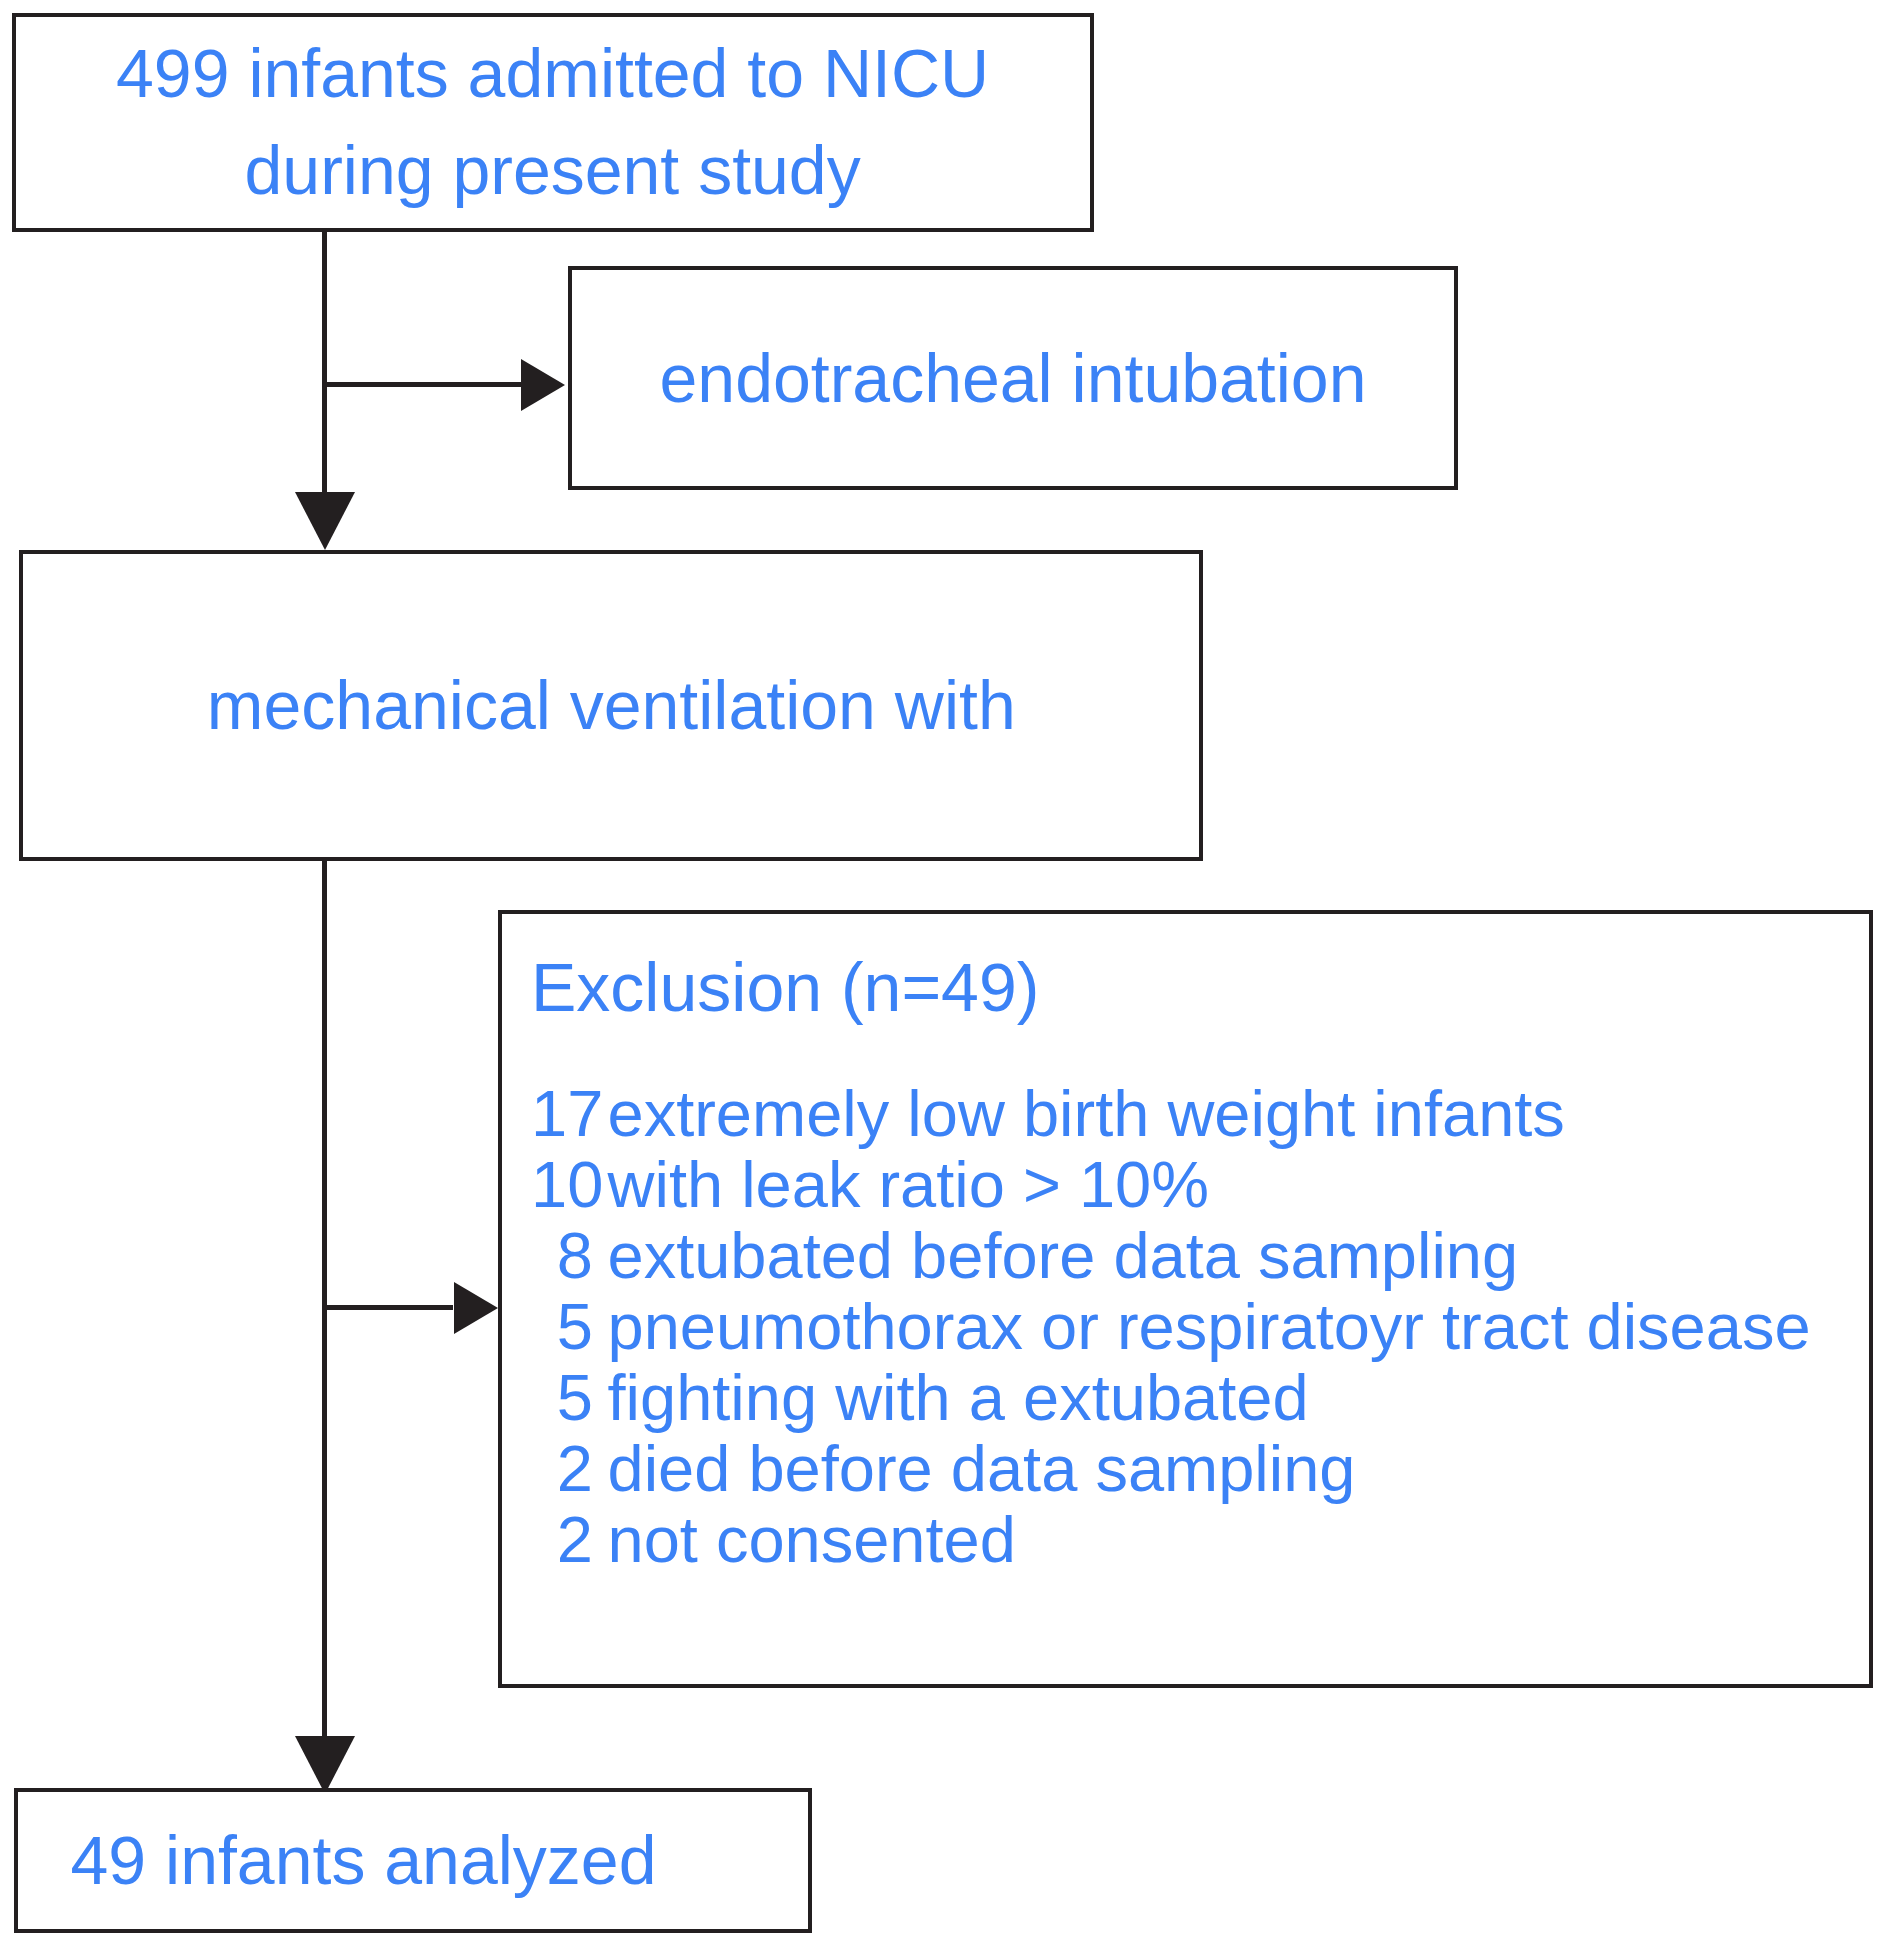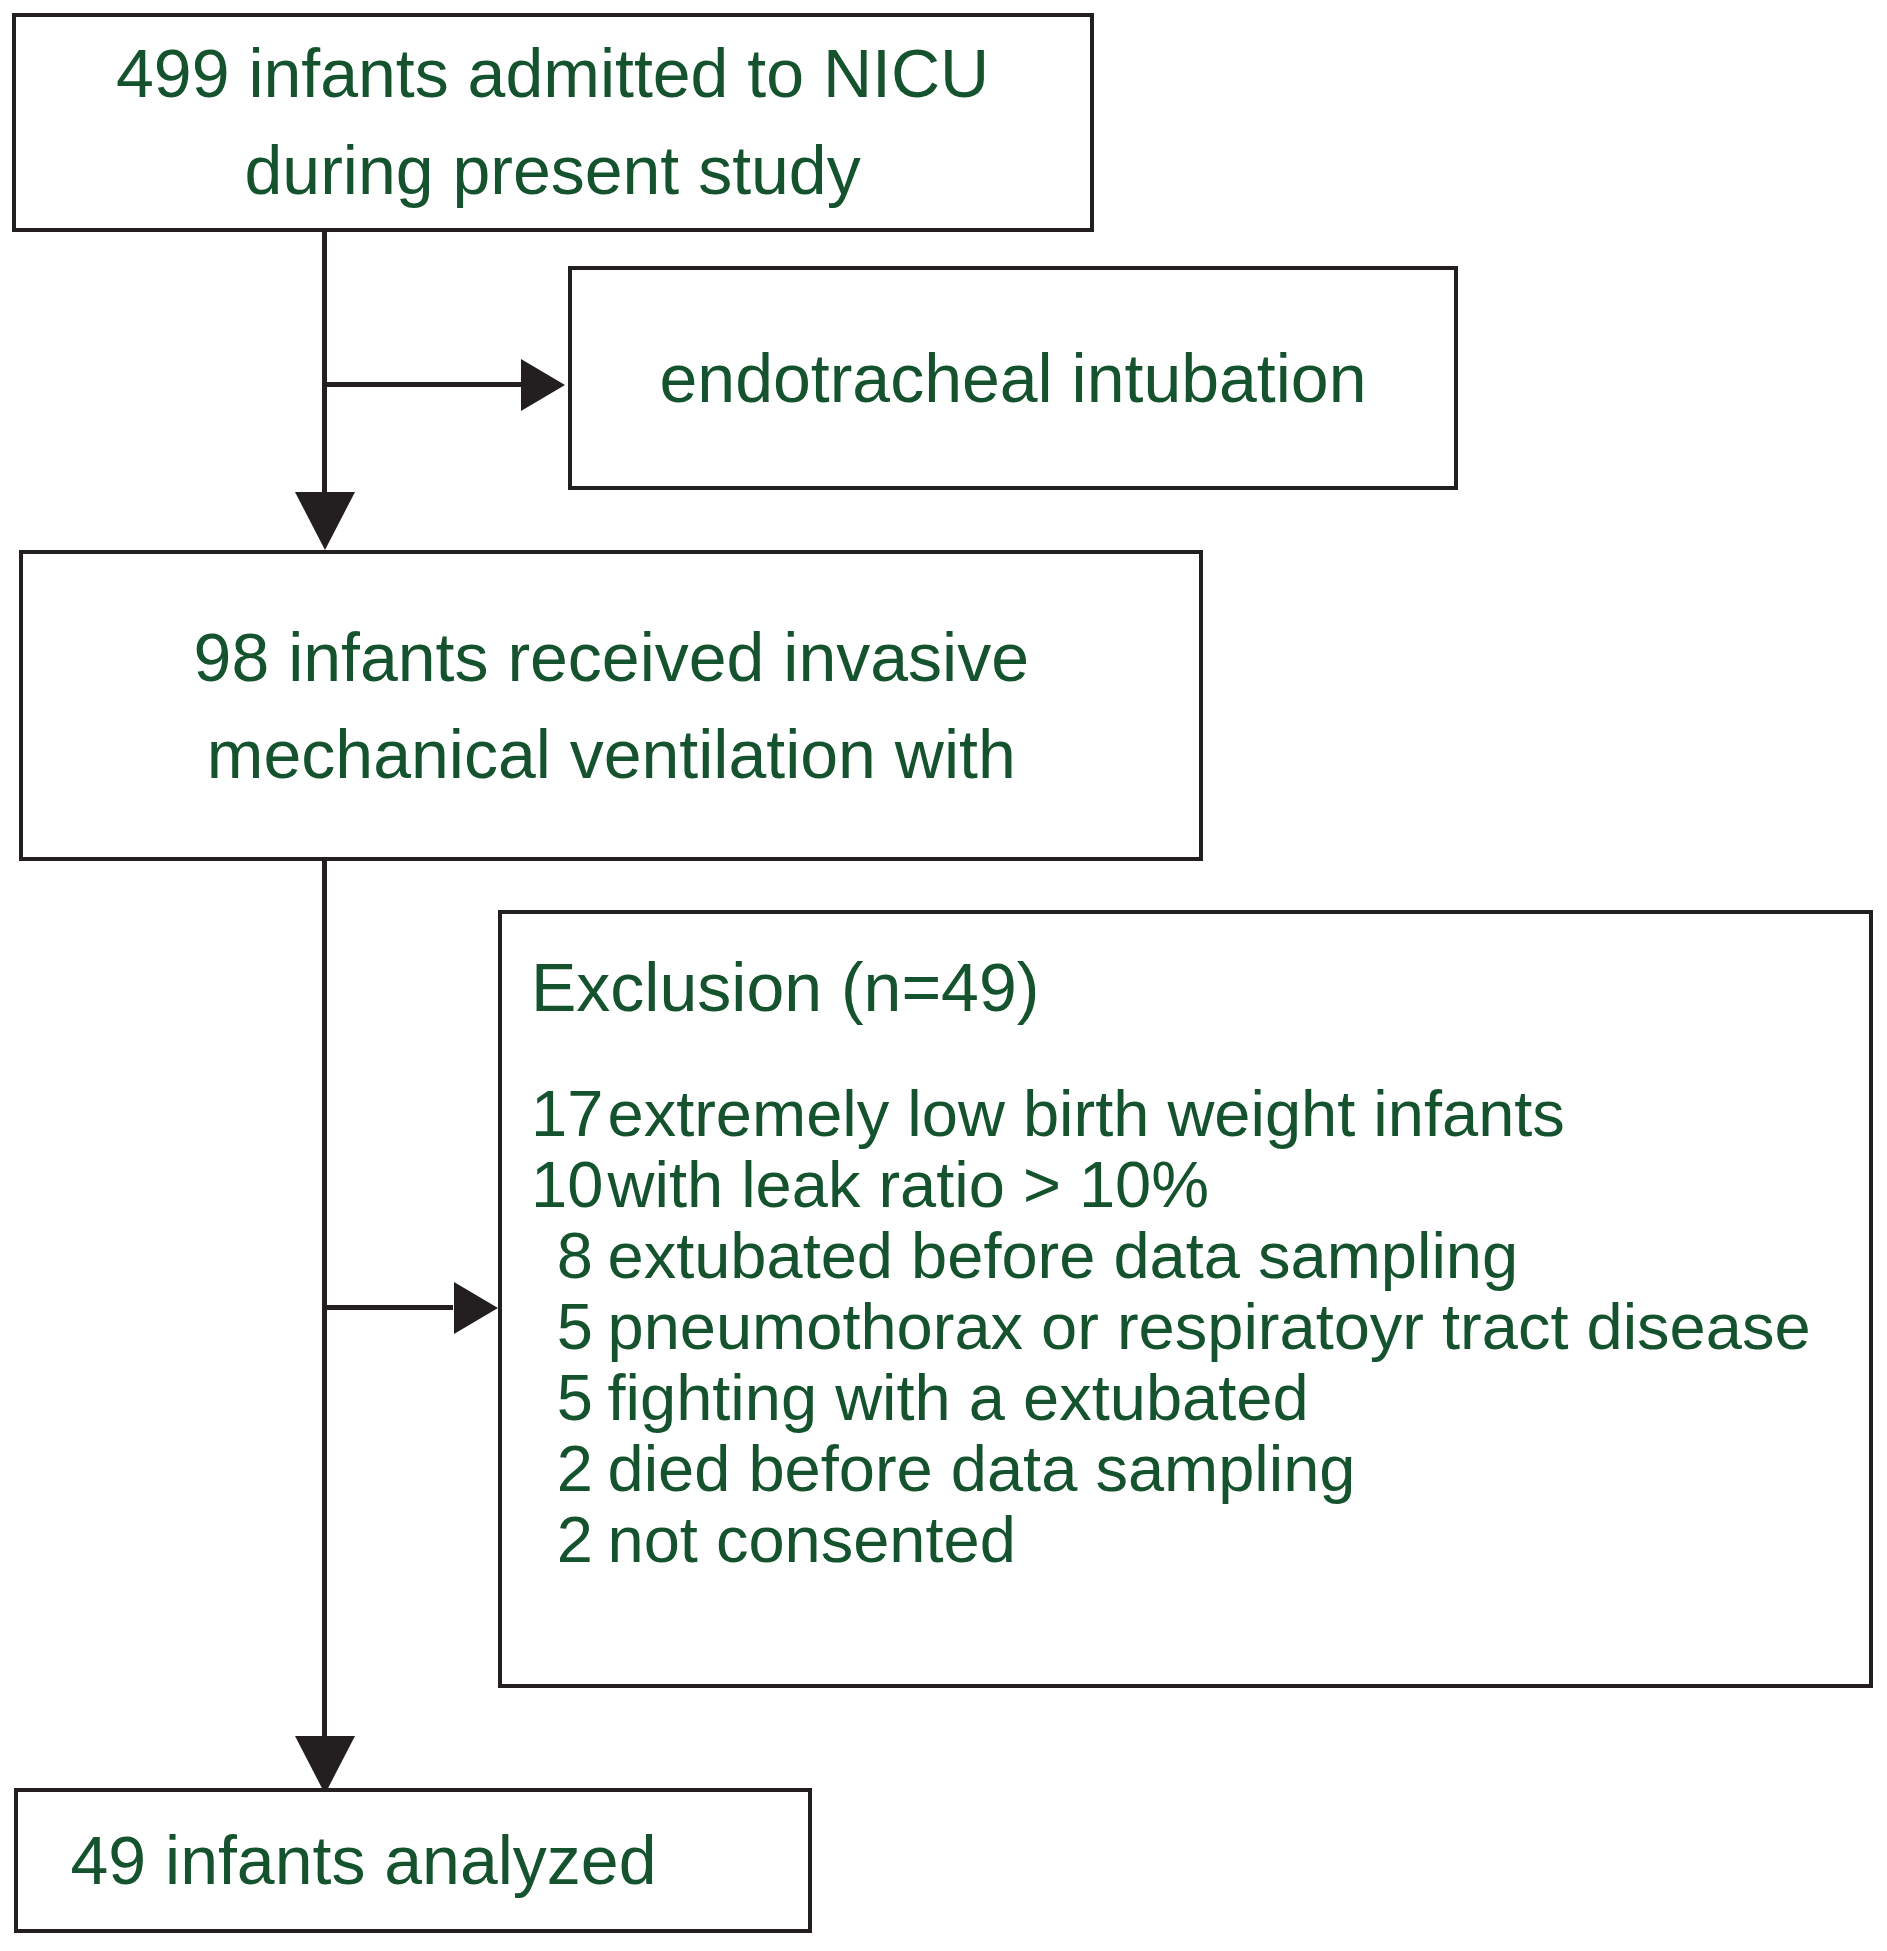--- a/index.html
+++ b/index.html
@@ -7,21 +7,21 @@
     margin: 0;
     padding: 0;
     background: #ffffff;
   }
   .canvas {
     position: relative;
     width: 1888px;
     height: 1951px;
     background: #ffffff;
     font-family: "Liberation Sans", "DejaVu Sans", sans-serif;
-    color: #14532d;
+    color: #3b82f6;
     overflow: hidden;
   }
   .box {
     position: absolute;
     background: #ffffff;
     border: 4.8px solid #231f20;
     box-sizing: border-box;
     display: flex;
     flex-direction: column;
     justify-content: center;
@@ -111,21 +111,20 @@
   <div class="line" id="vline-1"></div>
   <div class="line" id="hline-1"></div>
   <div class="arrow-right" id="arrow-right-1"></div>
   <div class="arrow-down" id="arrow-down-1"></div>
 
   <div class="box" id="box-no-intubation">
     <div>endotracheal intubation</div>
   </div>
 
   <div class="box" id="box-ventilated">
-    <div>98 infants received invasive</div>
     <div>mechanical ventilation with</div>
   </div>
 
   <div class="line" id="vline-2"></div>
   <div class="line" id="hline-2"></div>
   <div class="arrow-right" id="arrow-right-2"></div>
   <div class="arrow-down" id="arrow-down-2"></div>
 
   <div class="box" id="box-exclusion">
     <div class="excl-title">Exclusion (n=49)</div>

